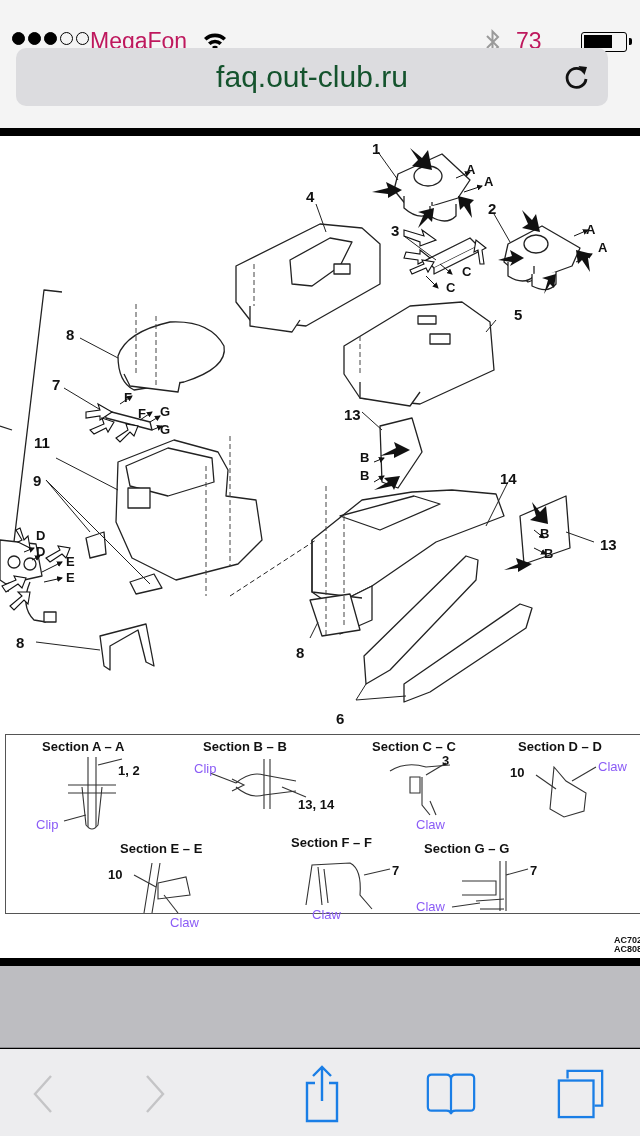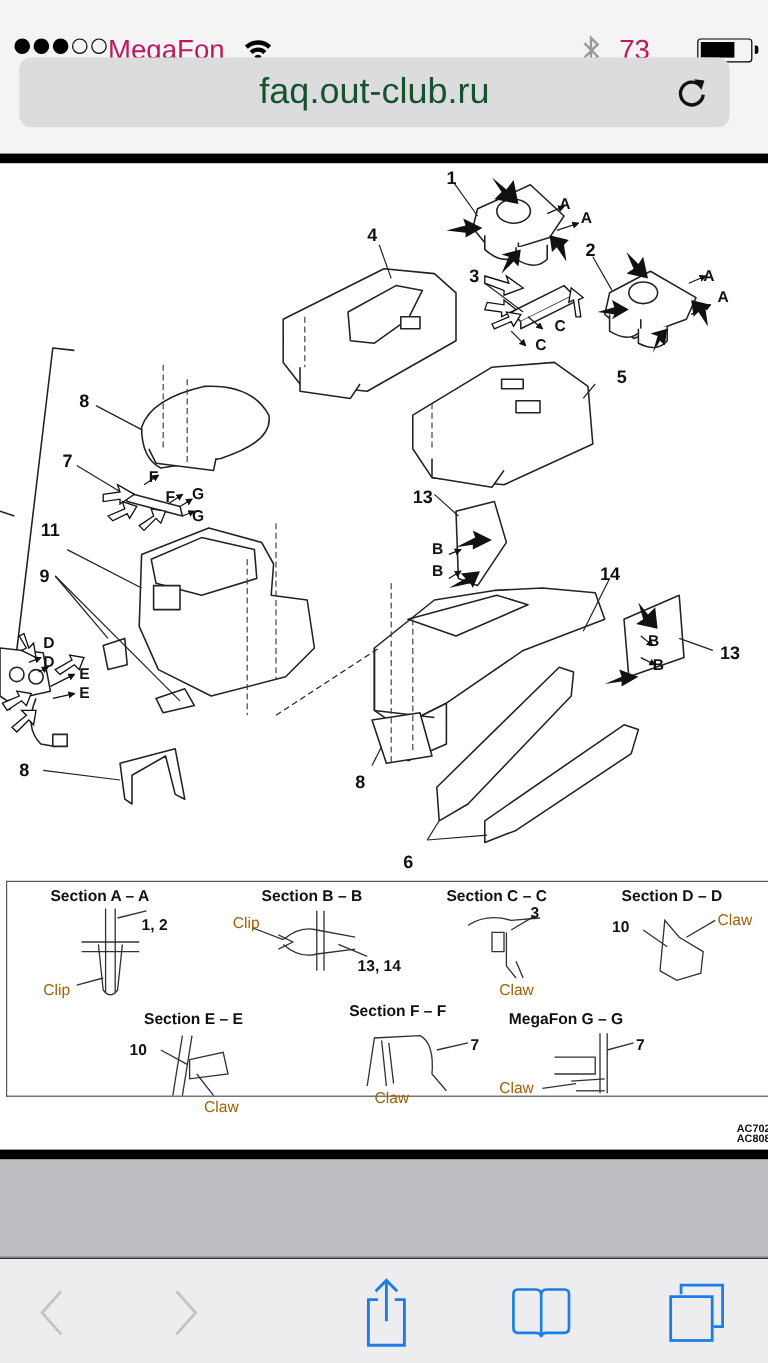--- a/index.html
+++ b/index.html
@@ -26,21 +26,21 @@
 
   
   .page { position: absolute; left: 0; top: 136px; width: 640px; height: 822px; background: #fff; overflow: hidden; }
   .diagram { position: absolute; left: 0; top: 0; width: 640px; height: 822px; }
   .callout { position: absolute; font-weight: bold; font-size: 15px; color: #111; }
   .letter { position: absolute; font-weight: bold; font-size: 13px; color: #111; }
   .note { position: absolute; left: 14px; top: 546px; font-size: 12px; color: #111; line-height: 14px; }
   .note-row { display: flex; align-items: center; gap: 2px; padding-left: 10px; }
   .sections-box { position: absolute; left: 5px; top: 598px; width: 640px; height: 180px; border: 1.5px solid #555; border-right: none; }
   .sec-title { position: absolute; font-weight: bold; font-size: 13px; color: #111; }
-  .sec-label { position: absolute; font-size: 13px; color: #a16207; }
+  .sec-label { position: absolute; font-size: 13px; color: #8b5cf6; }
   .sec-num { position: absolute; font-size: 13px; font-weight: bold; color: #111; }
   .code { position: absolute; right: -2px; font-size: 9px; font-weight: bold; line-height: 9px; color: #111; }
 
   
   .blank-area { position: absolute; left: 0; top: 966px; width: 640px; height: 82px; background: #bdbdc1; border-bottom: 1px solid #8e8e92; }
 
   
   .toolbar { position: absolute; left: 0; top: 1049px; width: 640px; height: 87px; background: #ededef; }
   .tb-btn { position: absolute; top: 20px; width: 50px; height: 50px; display: flex; align-items: center; justify-content: center; }
 </style>
@@ -338,41 +338,41 @@
           <path d="M474 174 L498 174"></path>
           <path d="M446 172 L474 168"></path>
           <path d="M500 140 L522 134"></path>
       </g>
     </svg>
 
     <span class="sec-title" style="left:36px;top:4px">Section A – A</span>
     <span class="sec-num" style="left:112px;top:28px">1, 2</span>
     <span class="sec-label" style="left:30px;top:82px">Clip</span>
 
-    <span class="sec-title" style="left:212px;top:4px">Section B – B</span>
+    <span class="sec-title" style="left:197px;top:4px">Section B – B</span>
     <span class="sec-label" style="left:188px;top:26px">Clip</span>
     <span class="sec-num" style="left:292px;top:62px">13, 14</span>
 
     <span class="sec-title" style="left:366px;top:4px">Section C – C</span>
     <span class="sec-num" style="left:436px;top:18px">3</span>
     <span class="sec-label" style="left:410px;top:82px">Claw</span>
 
     <span class="sec-title" style="left:512px;top:4px">Section D – D</span>
     <span class="sec-num" style="left:504px;top:30px">10</span>
     <span class="sec-label" style="left:592px;top:24px">Claw</span>
 
     <span class="sec-title" style="left:114px;top:106px">Section E – E</span>
     <span class="sec-num" style="left:102px;top:132px">10</span>
     <span class="sec-label" style="left:164px;top:180px">Claw</span>
 
     <span class="sec-title" style="left:285px;top:100px">Section F – F</span>
     <span class="sec-num" style="left:386px;top:128px">7</span>
     <span class="sec-label" style="left:306px;top:172px">Claw</span>
 
-    <span class="sec-title" style="left:418px;top:106px">MegaFon G – G</span>
+    <span class="sec-title" style="left:418px;top:106px">Section G – G</span>
     <span class="sec-num" style="left:524px;top:128px">7</span>
     <span class="sec-label" style="left:410px;top:164px">Claw</span>
   </div>
   <div class="code" style="top:800px">AC702</div>
   <div class="code" style="top:809px">AC808</div>
 </div>
 
 <div class="blank-area"></div>
 
 <div class="toolbar">

